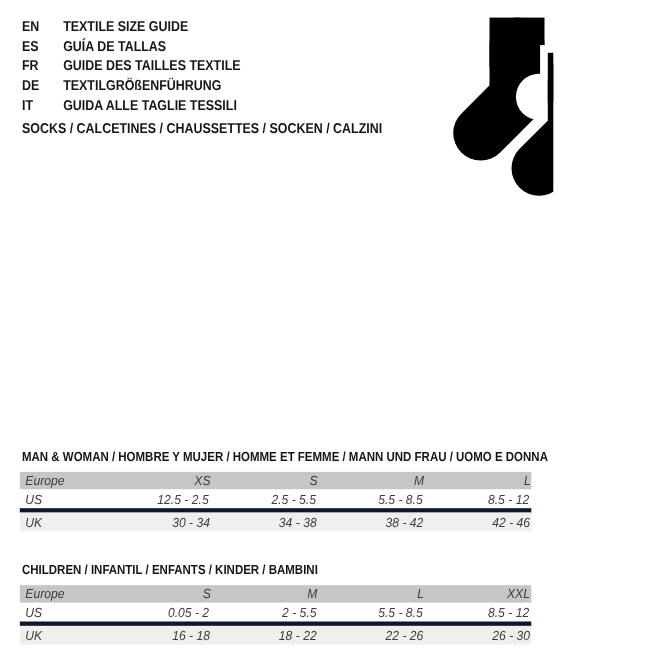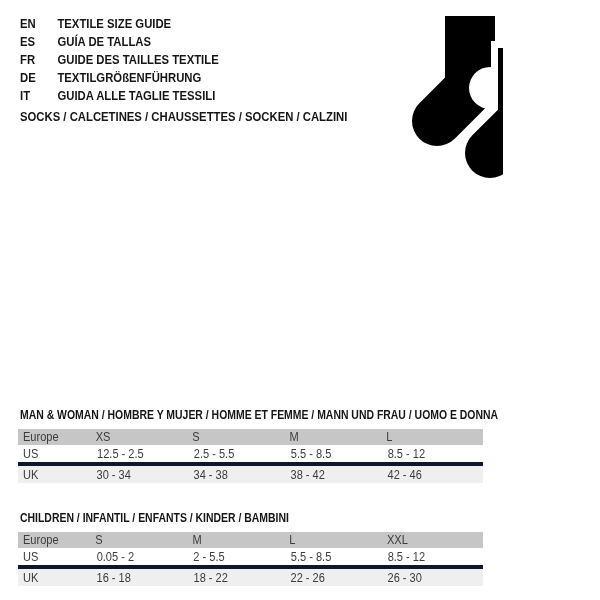--- a/index.html
+++ b/index.html
@@ -35,27 +35,27 @@
     font-weight:bold;font-size:12px;color:var(--title-text);
     transform:scaleX(0.87);transform-origin:left center;white-space:nowrap;
   }
   .tbl-title.t0{top:408px;}
   .tbl-title.t1{top:511px;}
   .stable{position:absolute;left:18px;width:465px;}
   .stable.t0{top:429px;}
   .stable.t1{top:532px;}
   .trow{
     display:flex;align-items:center;height:17px;
-    font-size:12px;color:var(--tbl-text);
+    font-size:12px;color:var(--tbl-text);font-style:italic;
   }
   .trow.hrow{background:var(--hdr-bg);height:16px;}
   .trow.r0{background:#ffffff;border-bottom:4px solid #0f172a;}
   .trow.r1{background:var(--alt-bg);}
   .c0{width:72px;padding-left:5px;text-align:left;}
-  .cc{flex:1;text-align:left;}
+  .cc{flex:1;text-align:right;}
   .c0 > span{display:inline-block;transform:scaleX(0.92);transform-origin:left center;white-space:nowrap;}
   .cc > span{display:inline-block;transform:scaleX(0.92);transform-origin:center center;white-space:nowrap;}
 </style>
 </head>
 <body>
 
 <div class="page">
 
   <div class="lang-block" id="lang-block">
       <div class="lang-line">

